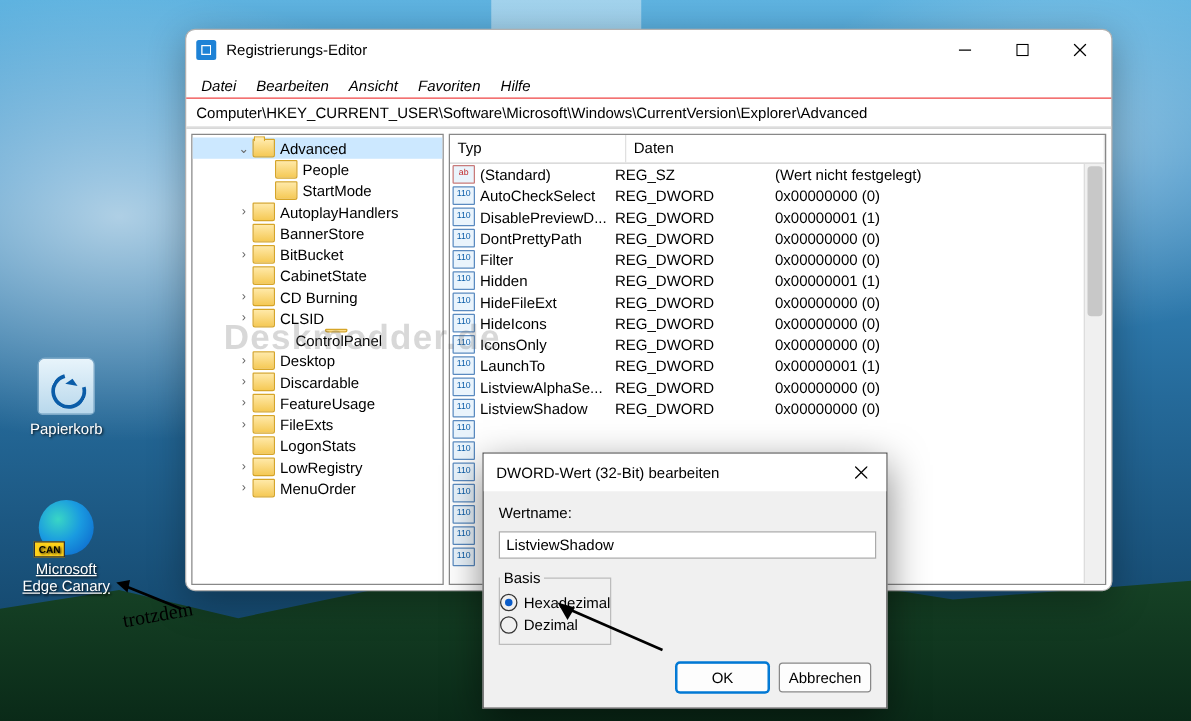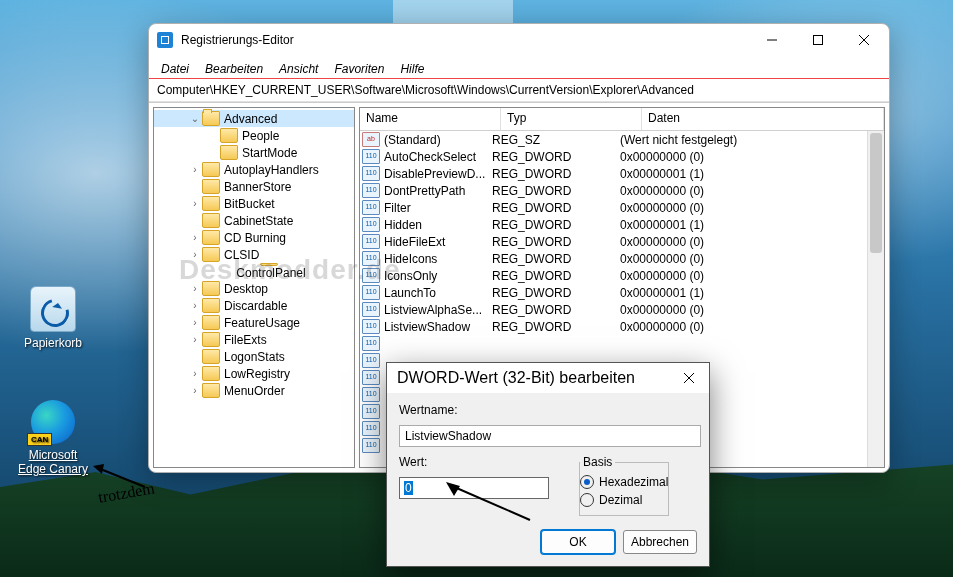--- a/index.html
+++ b/index.html
@@ -46,21 +46,21 @@
   .rows{flex:1;overflow-y:auto;position:relative;}
   .row{display:flex;height:17px;align-items:center;}
   .r-ico{width:16px;height:13px;margin:0 4px 0 2px;border:1px solid #5a8ac0;border-radius:1px;font-size:7px;line-height:11px;text-align:center;color:#0a5ca8;background:#eaf4fc;}
   .r-ico.ab{color:#c02a2a;border-color:#c87a7a;}
   .vscroll{position:absolute;top:0;right:0;bottom:0;width:16px;background:#f0f0f0;border-left:1px solid #ddd;}
   .vscroll .thumb{position:absolute;left:2px;right:2px;background:#c8c8c8;border-radius:3px;}
   
   .wm{position:absolute;font-size:28px;font-weight:600;color:rgba(100,100,100,.25);letter-spacing:1px;pointer-events:none;}
   
   .dialog{position:absolute;left:386px;top:362px;width:322px;background:#f0f0f0;border:1px solid #555;box-shadow:0 10px 30px rgba(0,0,0,.5);font-size:12px;}
-  .dlg-title{height:30px;background:#fff;display:flex;align-items:center;padding:0 4px 0 10px;font-size:16px;}
+  .dlg-title{height:30px;background:#fff;display:flex;align-items:center;padding:0 4px 0 10px;font-size:12px;}
   .dlg-title .x{width:32px;height:30px;display:flex;align-items:center;justify-content:center;margin-left:auto;}
   .dlg-body{padding:10px 12px 0;}
   .dlg-row{margin-bottom:8px;}
   .ro-field{background:#fff;border:1px solid #aaa;padding:3px 5px;width:290px;}
   .flex{display:flex;gap:30px;}
   .wert-in{width:140px;border:1px solid #666;padding:3px 4px;background:#fff;color:#000;}
   .wert-in.sel{background:#fff;}
   .wert-in .selch{background:#0078d4;color:#fff;padding:0 1px;}
   fieldset{border:1px solid #bcbcbc;padding:4px 0 6px;margin:0;}
   legend{padding:0 3px;}
@@ -214,21 +214,20 @@
           <span>LowRegistry</span>
         </div>
         <div class="tree-row" style="padding-left: 34px;">
           <span class="exp">›</span>
           <span class="fld"></span>
           <span>MenuOrder</span>
         </div>
       </div>
     <div class="list">
       <div class="cols">
-        <div class="col c1">Name</div>
         <div class="col c2">Typ</div>
         <div class="col c3">Daten</div>
       </div>
       <div class="rows" id="rows">
         <div class="row">
             <span class="r-ico ab">ab</span>
             <span class="c1" style="width: 108px;">(Standard)</span>
             <span class="c2">REG_SZ</span>
             <span class="c3">(Wert nicht festgelegt)</span>
           </div>
@@ -335,24 +334,20 @@
       <svg width="10" height="10">
           <line x1="0" y1="0" x2="10" y2="10" stroke="#000"></line>
           <line x1="10" y1="0" x2="0" y2="10" stroke="#000"></line>
         </svg>
     </div>
   </div>
   <div class="dlg-body">
     <div class="dlg-row">Wertname:</div>
     <div class="dlg-row ro-field">ListviewShadow</div>
     <div class="flex">
-      <div>
-        <div class="dlg-row">Wert:</div>
-        <div class="wert-in sel"><span class="selch">0</span></div>
-      </div>
       <fieldset>
         <legend>Basis</legend>
         <div class="radio-row">
           <span class="radio ck"></span>
           <span>Hexadezimal</span>
         </div>
         <div class="radio-row">
           <span class="radio"></span>
           <span>Dezimal</span>
         </div>

